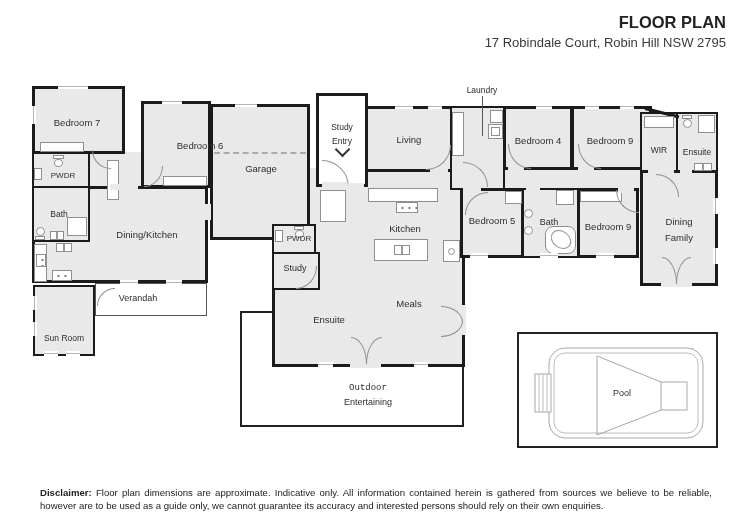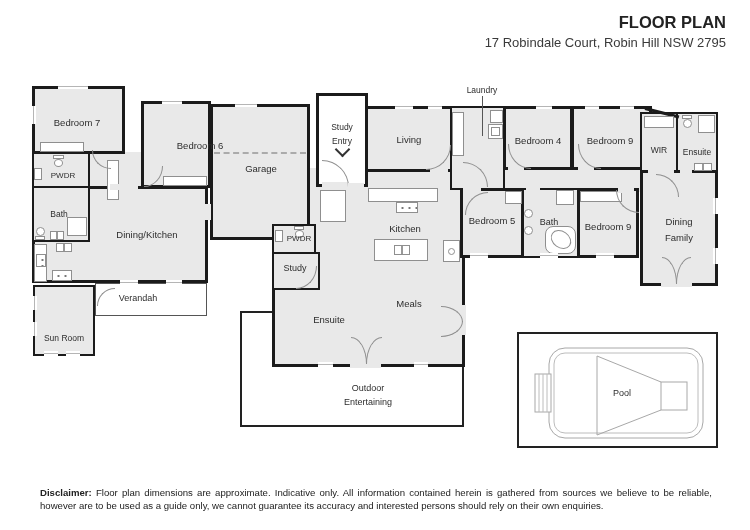--- a/index.html
+++ b/index.html
@@ -218,19 +218,19 @@
     <div class="lbl" style="left:405px;top:228px;">Kitchen</div>
     <div class="lbl" style="left:492px;top:220px;">Bedroom 5</div>
     <div class="lbl s9" style="left:549px;top:222px;">Bath</div>
     <div class="lbl" style="left:608px;top:226px;">Bedroom 9</div>
     <div class="lbl" style="left:679px;top:221px;">Dining</div>
     <div class="lbl" style="left:679px;top:237px;">Family</div>
     <div class="lbl s8" style="left:299px;top:238px;">PWDR</div>
     <div class="lbl s9" style="left:295px;top:268px;">Study</div>
     <div class="lbl" style="left:409px;top:303px;">Meals</div>
     <div class="lbl" style="left:329px;top:319px;">Ensuite</div>
-    <div class="lbl s9" style="left:368px;top:388px;">Outdoor</div>
+    <div class="lbl s9" style="left:368px;top:388px;font-family:Liberation Mono, monospace;">Outdoor</div>
     <div class="lbl s9" style="left:368px;top:402px;">Entertaining</div>
     <div class="lbl s9" style="left:622px;top:393px;">Pool</div>
   </div>
 
   <div id="disc"><b>Disclaimer:</b><span> Floor plan dimensions are approximate. Indicative only. All information contained herein is gathered from sources we believe to be reliable, however are to be used as a guide only, we cannot guarantee its accuracy and interested persons should rely on their own enquiries.</span></div>
 </div>
 
 </body></html>

